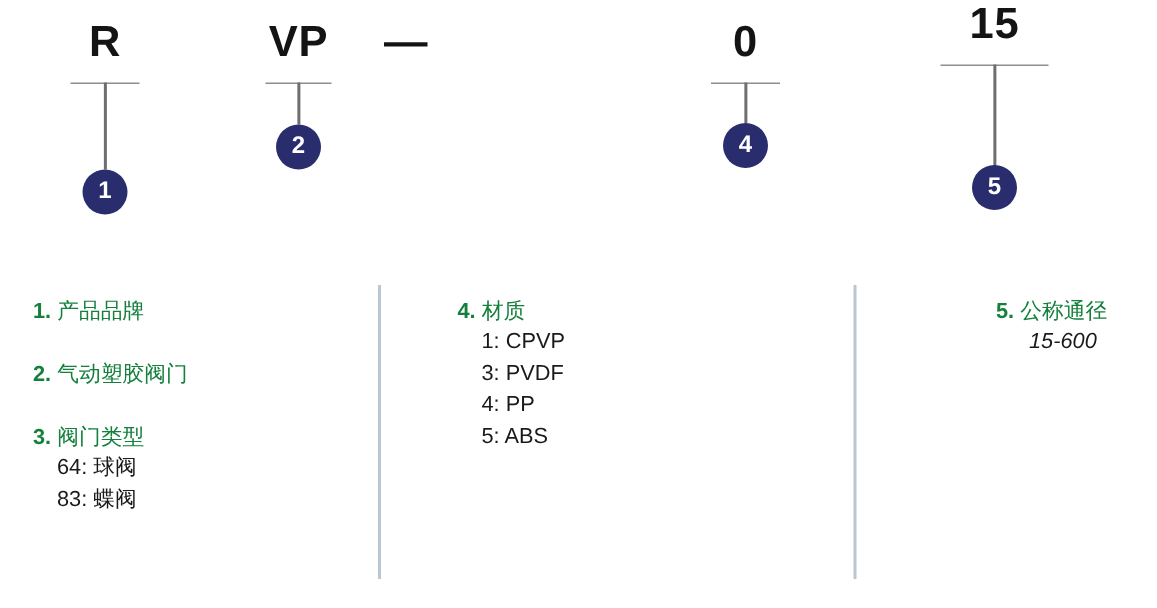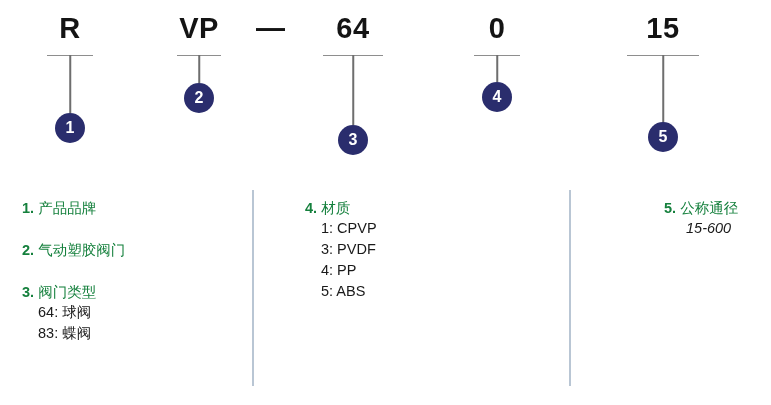--- a/index.html
+++ b/index.html
@@ -110,35 +110,29 @@
 
   <div class="seg" style="left:149px;top:14px;width:100px;height:160px;">
     <div class="code">VP</div>
     <div class="tick" style="width:44px;"></div>
     <div class="stem" style="height:28px;"></div>
     <div class="badge" style="top:69px;">2</div>
   </div>
 
   <div class="dash" style="left:256px;top:14px;">—</div>
 
-  <div class="seg" style="left:303px;top:14px;width:100px;height:175px;">
-    <div class="code">64</div>
-    <div class="tick" style="width:60px;"></div>
-    <div class="stem" style="height:70px;"></div>
-    <div class="badge" style="top:111px;">3</div>
-  </div>
 
   <div class="seg" style="left:447px;top:14px;width:100px;height:160px;">
     <div class="code">0</div>
     <div class="tick" style="width:46px;"></div>
     <div class="stem" style="height:27px;"></div>
     <div class="badge" style="top:68px;">4</div>
   </div>
 
-  <div class="seg" style="left:613px;top:14px;width:100px;height:175px;">
+  <div class="seg" style="left:613px;top:2px;width:100px;height:175px;">
     <div class="code">15</div>
     <div class="tick" style="width:72px;"></div>
     <div class="stem" style="height:68px;"></div>
     <div class="badge" style="top:108px;">5</div>
   </div>
 
   <div class="divider" style="left:252px;top:190px;height:196px;"></div>
   <div class="divider" style="left:569px;top:190px;height:196px;"></div>
 
   <div class="col col-left" style="left:22px;top:198px;width:210px;">

